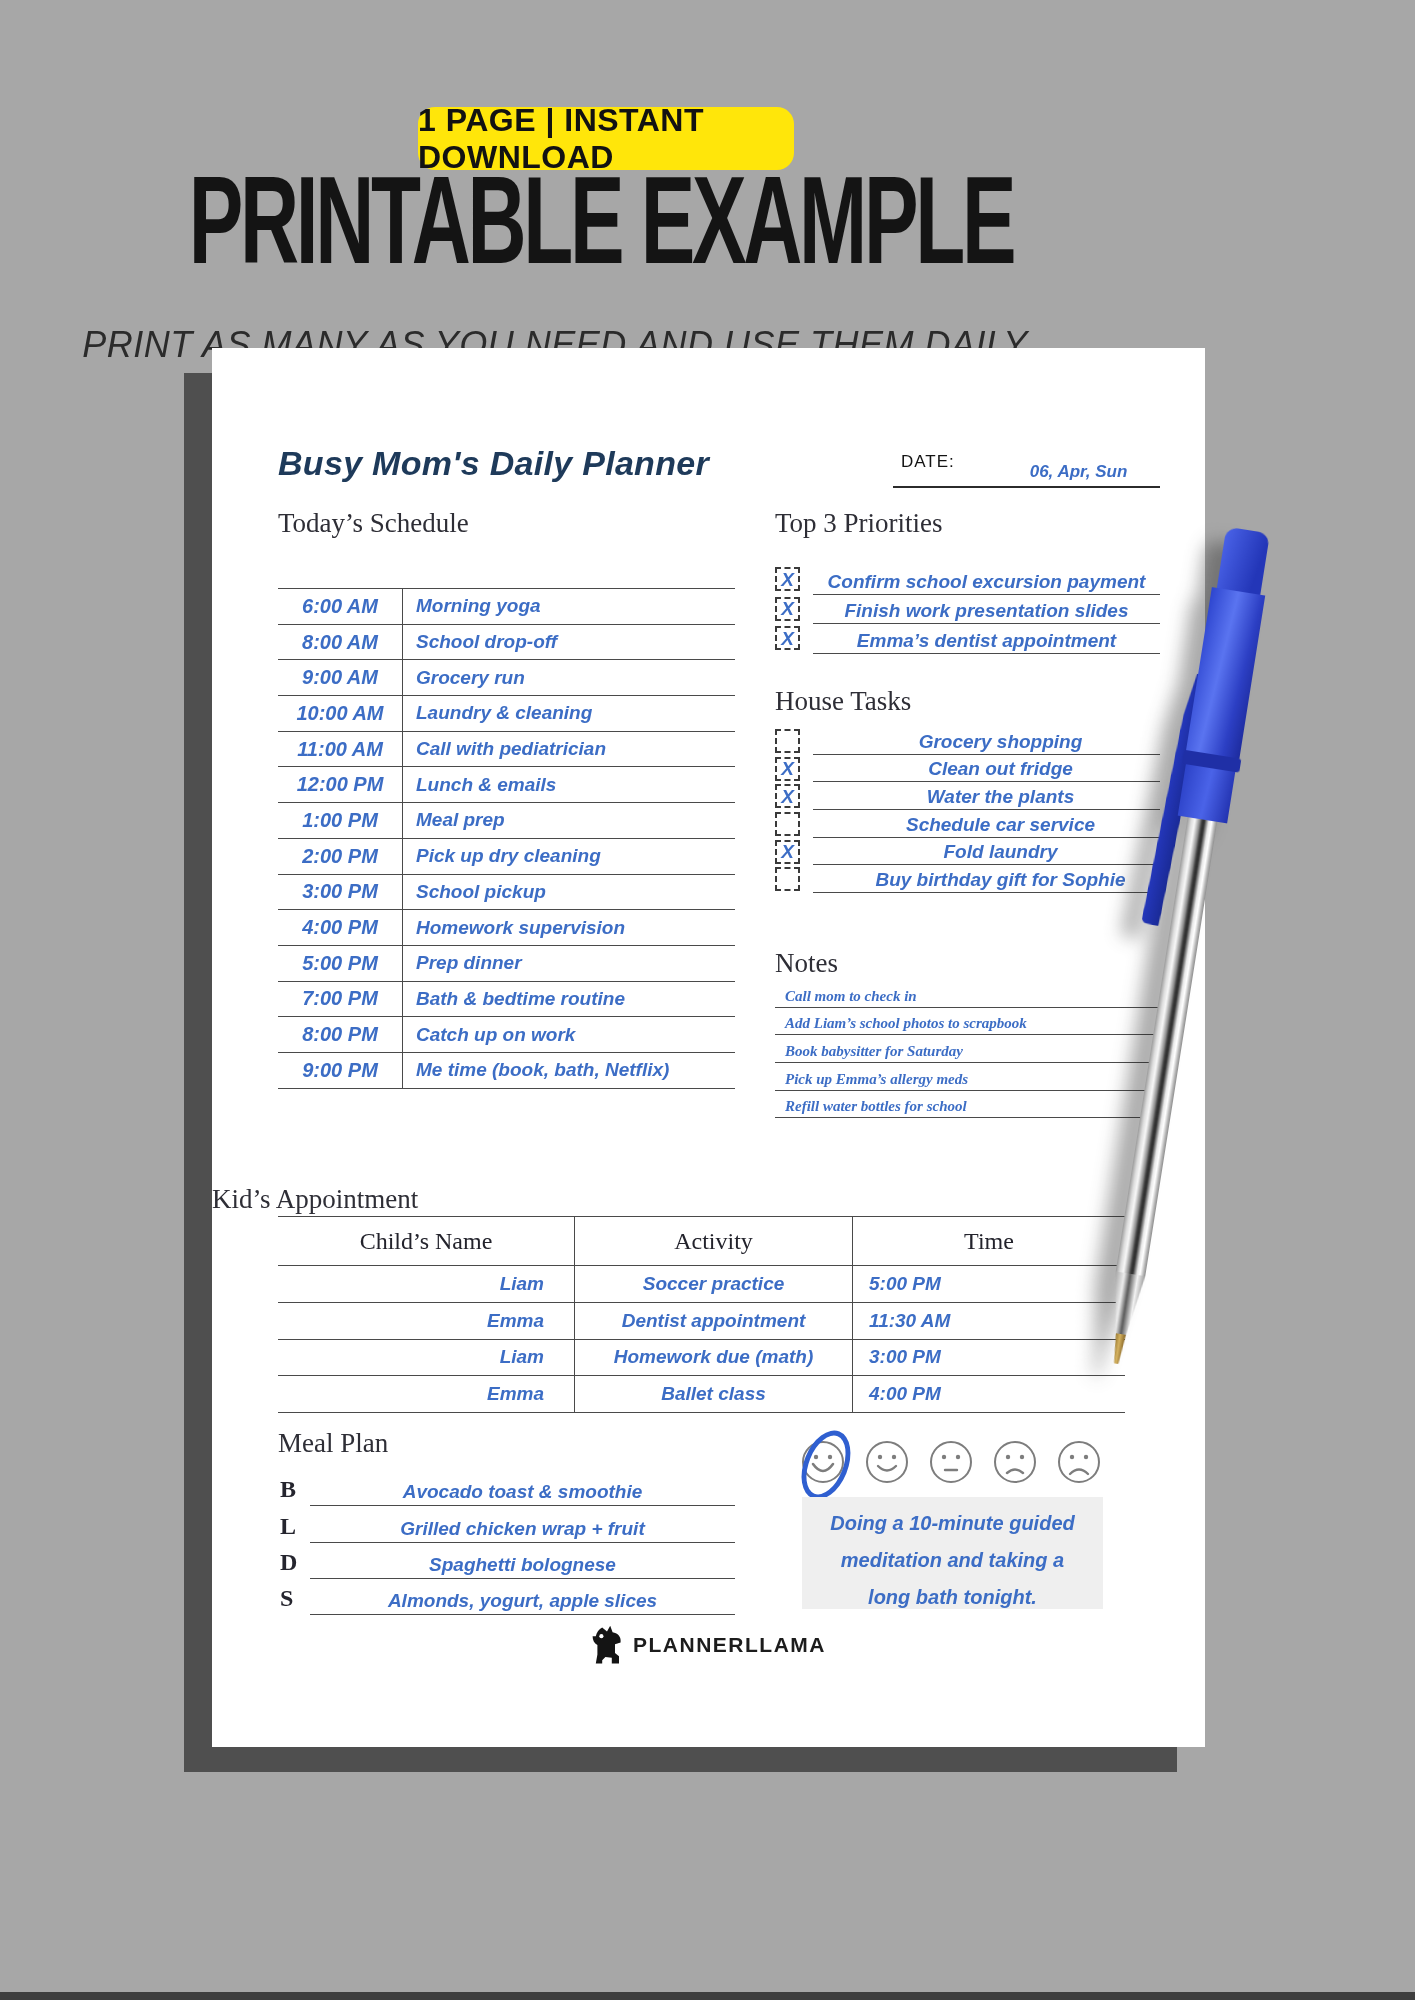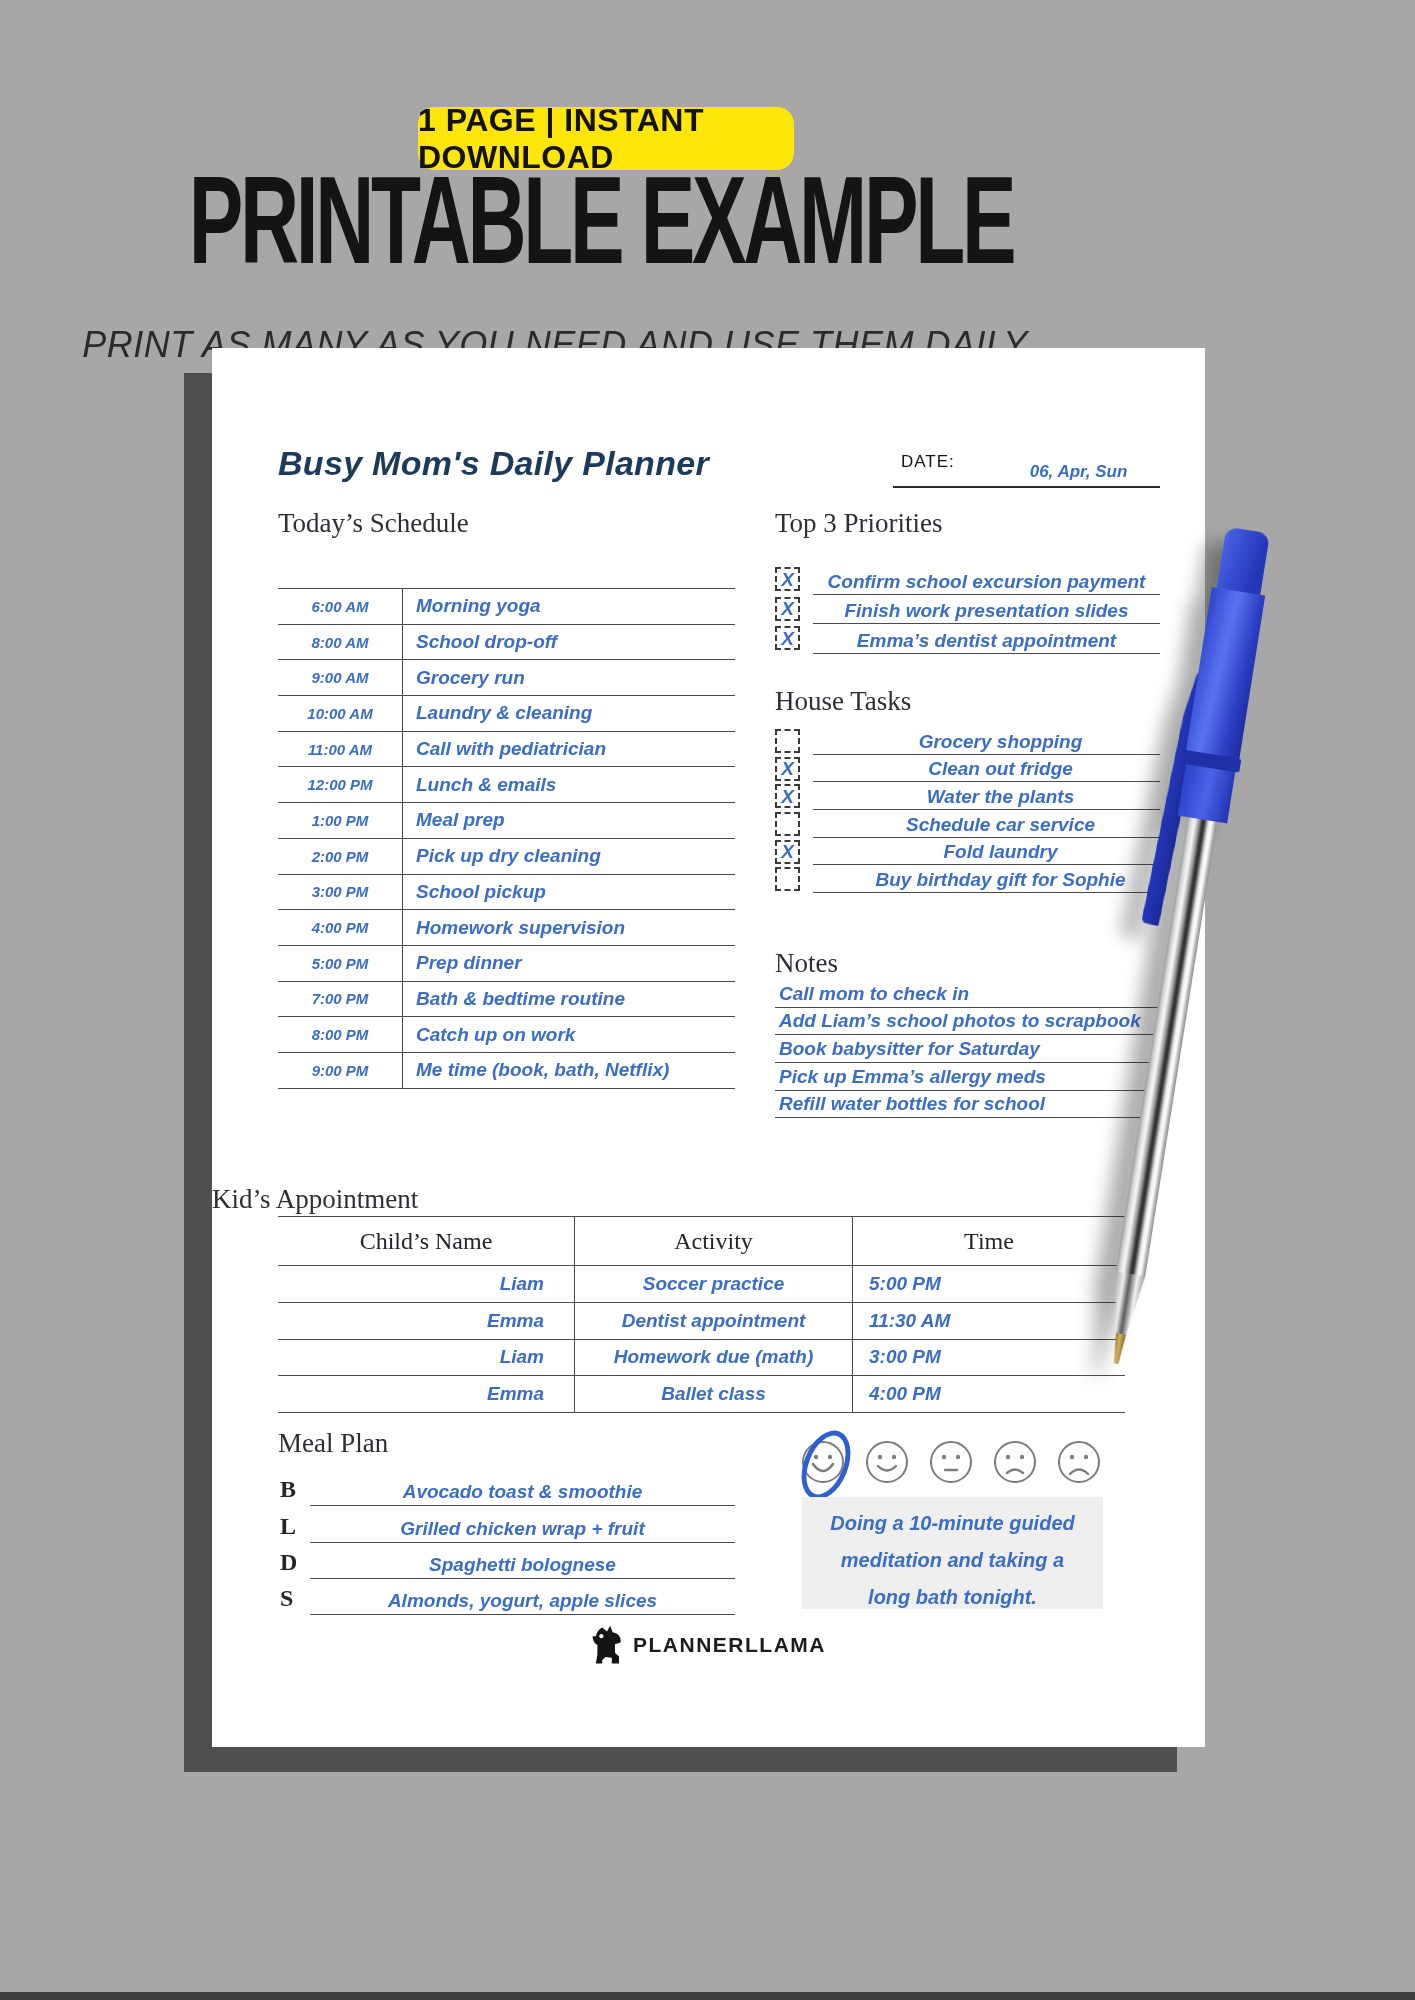--- a/index.html
+++ b/index.html
@@ -33,41 +33,41 @@
   .hd-tasks{left:563px;top:338px;}
   .hd-notes{left:563px;top:600px;}
   .hd-appt{left:0;top:836px;width:1200px;text-align:left;}
   .hd-meal{left:66px;top:1080px;}
 
   
   .schedule{left:66px;top:240px;width:457px;border-top:1.7px solid #4a4a4a;}
   .schedule *{position:static;}
   .sched-row{display:flex;height:35.7px;border-bottom:1.7px solid #4a4a4a;}
   .sched-time{width:125px;border-right:1.7px solid #4a4a4a;display:flex;align-items:center;justify-content:center;
-              font-size:15px;white-space:nowrap;}
+              font-size:20px;white-space:nowrap;}
   .sched-act{flex:1;display:flex;align-items:center;padding-left:13px;font-size:19px;white-space:nowrap;}
 
   
   .chk-list{width:385px;}
   .chk-list *{position:static;}
   .chk-row{position:relative;height:29.5px;}
   .tasks .chk-row{height:27.7px;}
   .cbx{position:absolute;left:0;top:2px;width:25px;height:24px;border:2px dashed #3a3a3a;
        display:flex;align-items:center;justify-content:center;font-size:19px;line-height:1;}
   .chk-line{position:absolute;left:38px;right:0;bottom:0;border-bottom:1.7px solid #4a4a4a;}
   .chk-text{position:absolute;left:38px;right:0;bottom:2px;text-align:center;font-size:19px;white-space:nowrap;}
   .tasks .chk-text{text-align:center;padding-left:28px;}
   .prio-list{left:563px;top:217px;}
   .tasks{left:563px;top:379px;}
 
   
   .note-list{left:563px;top:632px;width:385px;}
   .note-list *{position:static;}
   .note-row{position:relative;height:27.7px;border-bottom:1.7px solid #4a4a4a;}
-  .note-text{position:absolute;left:4px;bottom:2px;font-size:19px;white-space:nowrap;}
+  .note-text{position:absolute;left:10px;bottom:2px;font-size:15px;white-space:nowrap;font-family:Liberation Serif, serif;}
 
   
   .appt{left:66px;top:868px;width:847px;border-top:1.8px solid #4a4a4a;}
   .appt *{position:static;}
   .appt-hrow{display:flex;height:49px;border-bottom:1.8px solid #4a4a4a;}
   .appt-row{display:flex;height:36.8px;border-bottom:1.8px solid #4a4a4a;}
   .c-name{width:297px;border-right:1.8px solid #4a4a4a;}
   .c-act{width:278px;border-right:1.8px solid #4a4a4a;}
   .c-time{width:272px;}
   .appt-hrow>div{display:flex;align-items:center;justify-content:center;

